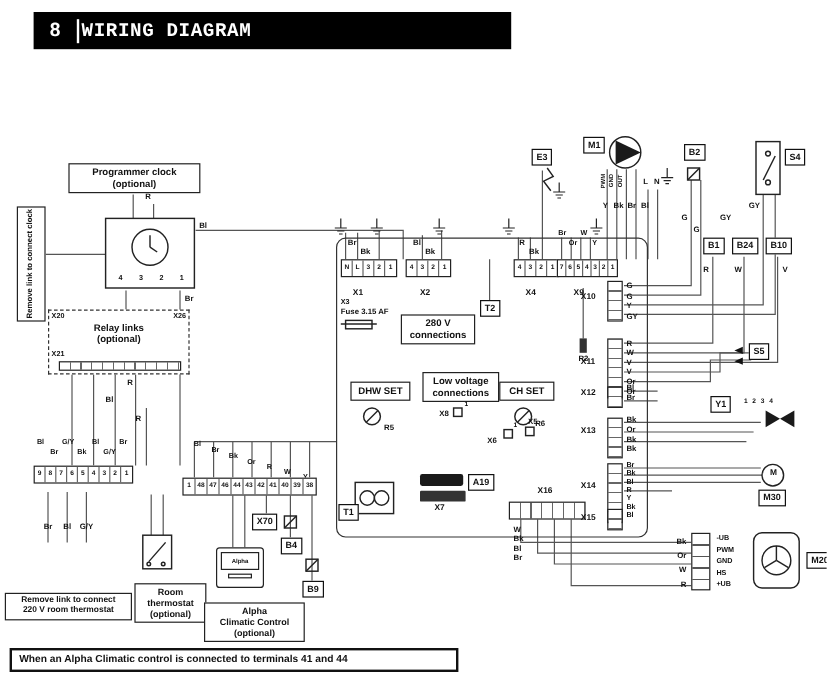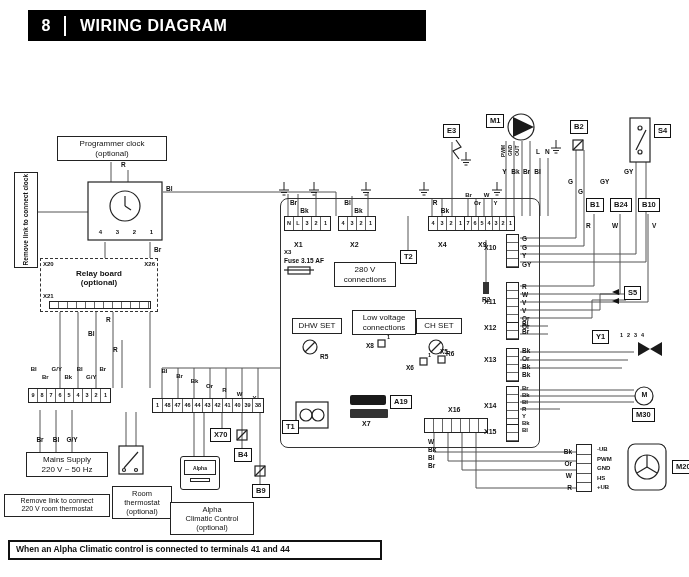--- a/index.html
+++ b/index.html
@@ -2,23 +2,23 @@
 <html><head>
 <meta charset="utf-8">
 <style>
   * { margin:0; padding:0; box-sizing:border-box; }
   html,body { background:#fff; font-family:"Liberation Sans",sans-serif; }
   .page { position:relative; width:689px; height:577px; background:#fff; overflow:hidden; color:#111; }
   .abs { position:absolute; }
   .hdr { left:28px; top:10px; width:398px; height:31px; background:#000; color:#fff; display:flex; align-items:center; font-weight:bold; font-size:16px; }
   .hdr .num { width:36px; text-align:center; }
   .hdr .sep { width:2px; height:20px; background:#fff; }
-  .hdr .ttl { margin-left:14px; letter-spacing:.5px; }
+  .hdr .ttl { margin-left:2px; letter-spacing:.5px;font-family:Liberation Mono, monospace; }
   .sec { left:10px; top:62px; display:flex; gap:20px; font-size:11px; font-weight:bold; font-style:italic; color:#1c1c1c; }
-  .lblbox { border:1px solid #222; background:#fff; text-align:center; font-weight:normal; font-size:8px; line-height:1.2; padding:2px 3px; }
+  .lblbox { border:1px solid #222; background:#fff; text-align:center; font-weight:bold; font-size:8px; line-height:1.2; padding:2px 3px; }
   .comp { border:1px solid #111; background:#fff; font-weight:bold; font-size:7.5px; line-height:1; padding:2px 3px; text-align:center; }
   .xlab { font-size:7px; font-weight:bold; white-space:nowrap; }
   .wl { font-size:6.5px; font-weight:bold; white-space:nowrap; }
   .vbox { display:flex; align-items:center; justify-content:center; border:1px solid #222; background:#fff; }
   .vert { writing-mode:vertical-rl; transform:rotate(180deg); font-size:6.5px; font-weight:bold; text-align:center; line-height:1.25; }
   .tb { display:flex; border:1px solid #222; background:#fff; }
   .tb span { display:block; width:9px; height:13px; border-right:1px solid #666; font-size:5.5px; font-weight:bold; text-align:center; line-height:13px; }
   .tb.w10 span { width:10px; }
   .tb span:last-child { border-right:none; }
   .row { display:flex; }
@@ -238,21 +238,21 @@
       <span style="width:17px;font-size:6px">3</span>
       <span style="width:17px;font-size:6px">2</span>
       <span style="width:17px;font-size:6px">1</span>
     </div>
 
   <div class="abs dash" style="left:40px;top:258px;width:118px;height:54px">
     <div class="abs xlab" style="left:2px;top:2px;font-size:6px">X20</div>
     <div class="abs xlab" style="right:2px;top:2px;font-size:6px">X26</div>
     <div class="abs xlab" style="left:2px;bottom:12px;font-size:6px">X21</div>
     <div style="text-align:center;font-weight:bold;font-size:8px;margin-top:10px">
-      <div>Relay board</div>
+      <div>Relay links</div>
       <div>(optional)</div>
     </div>
     <div class="abs vcells" style="left:8px;bottom:2px;width:102px;height:8px"></div>
   </div>
 
   <div class="abs wl" style="left:106px;top:316px">R</div>
   <div class="abs wl" style="left:88px;top:330px">Bl</div>
   <div class="abs wl" style="left:113px;top:346px">R</div>
 
   <div class="abs row stag" style="left:28px;top:366px">
@@ -273,24 +273,20 @@
       <span>4</span>
       <span>3</span>
       <span>2</span>
       <span>1</span>
     </div>
   <div class="abs row" style="left:32px;top:436px">
       <span style="width:16px">Br</span>
       <span style="width:16px">Bl</span>
       <span style="width:16px">G/Y</span>
     </div>
-  <div class="abs lblbox" style="left:26px;top:452px;width:82px">
-    <div>Mains Supply</div>
-    <div>220 V ~ 50 Hz</div>
-  </div>
   <div class="abs lblbox" style="left:4px;top:494px;width:106px;font-size:7px">
     <div>Remove link to connect</div>
     <div>220 V room thermostat</div>
   </div>
   <div class="abs lblbox" style="left:112px;top:486px;width:60px;font-size:7.5px">
     <div>Room</div>
     <div>thermostat</div>
     <div>(optional)</div>
   </div>
 

